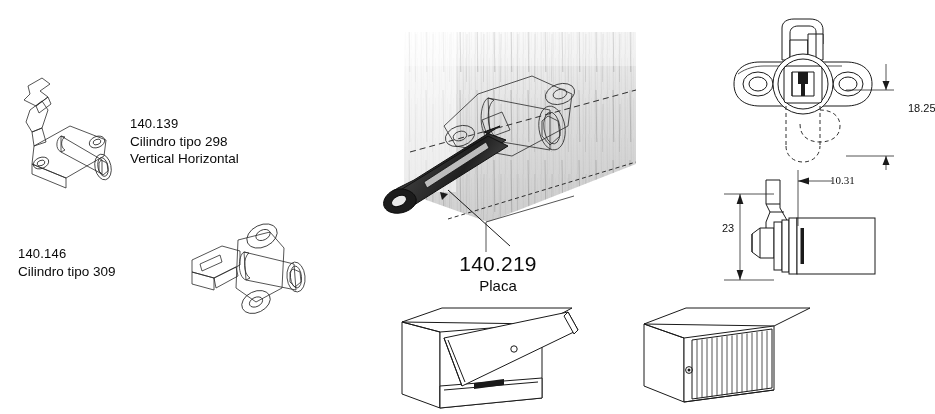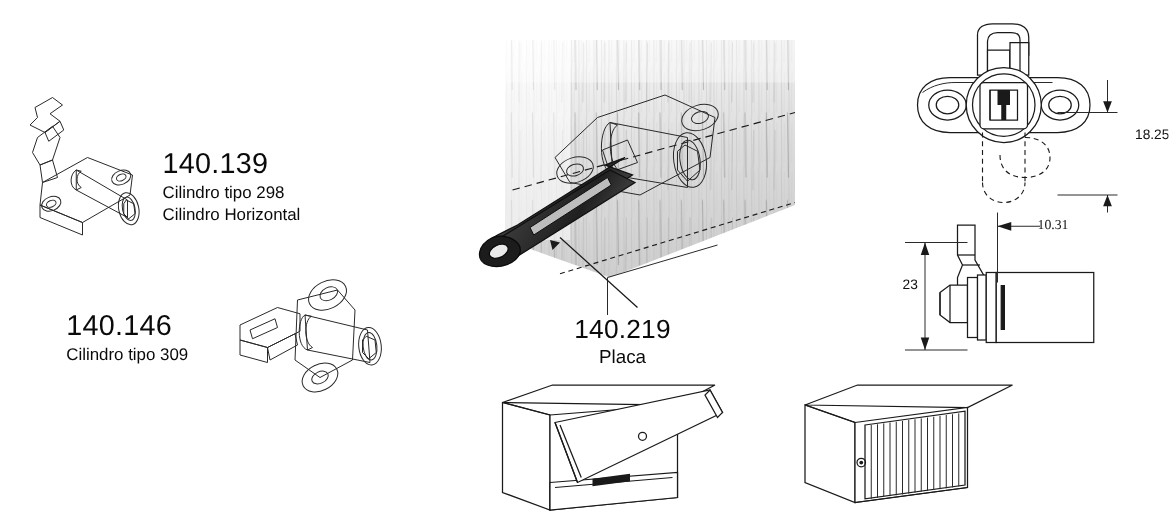--- a/index.html
+++ b/index.html
@@ -14,21 +14,21 @@
     background: #ffffff;
     overflow: hidden;
     font-family: "Liberation Sans", sans-serif;
     color: #000000;
   }
   .abs { position: absolute; }
 
   
   .label-block { position: absolute; line-height: 1.28; }
   .label-code {
-    font-size: 23px;
+    font-size: 13px;
     font-weight: 400;
     letter-spacing: 0.2px;
     color: #0a0a0a;
     white-space: nowrap;
   }
   .label-line {
     font-size: 13.5px;
     font-weight: 400;
     color: #0a0a0a;
     white-space: nowrap;
@@ -99,24 +99,24 @@
     <path class="ln-thin" fill="#efefef" d="M53 66 C48 69 47 79 53 82 L57 80 C52 77 53 69 57 67 Z"></path>
 
     <ellipse class="ln-thin" fill="#f2f2f2" cx="95" cy="97" rx="8" ry="13" transform="rotate(-12 95 97)"></ellipse>
     <ellipse class="ln-thin" fill="#9e9e9e" cx="95" cy="97" rx="5" ry="9.5" transform="rotate(-12 95 97)"></ellipse>
     <path class="ln-thin" fill="#707070" d="M93 90 L99 93 L100 101 L95 105 L91 101 L91 93 Z"></path>
   </svg>
 
   <div class="label-block" style="left:130px; top:116px;">
     <div class="label-code">140.139</div>
     <div class="label-line">Cilindro tipo 298</div>
-    <div class="label-line">Cilindro Horizontal</div>
+    <div class="label-line">Vertical Horizontal</div>
   </div>
 
-  <div class="label-block" style="left:18px; top:246px;margin-left:35px;">
+  <div class="label-block" style="left:18px; top:246px;">
     <div class="label-code">140.146</div>
     <div class="label-line">Cilindro tipo 309</div>
   </div>
 
   <svg class="abs" style="left:178px; top:218px;" width="145" height="115" viewBox="0 0 145 115">
     <defs>
       <linearGradient id="gMet2" x1="0" y1="0" x2="1" y2="1">
         <stop offset="0%" stop-color="#ffffff"></stop>
         <stop offset="50%" stop-color="#dcdcdc"></stop>
         <stop offset="100%" stop-color="#959595"></stop>

